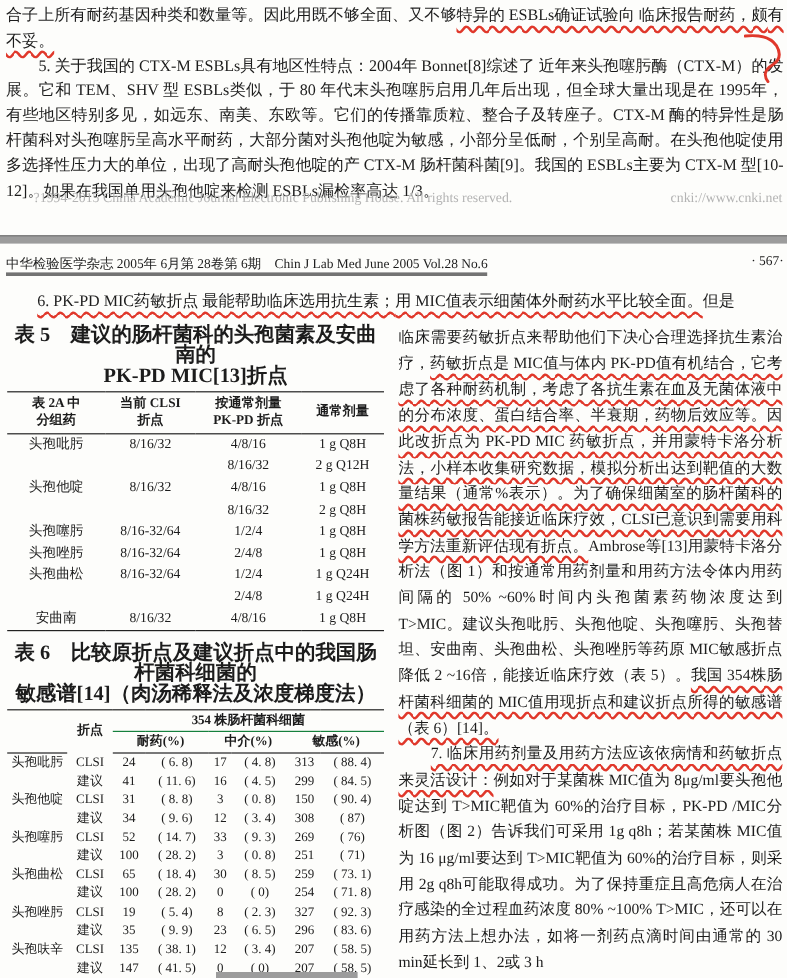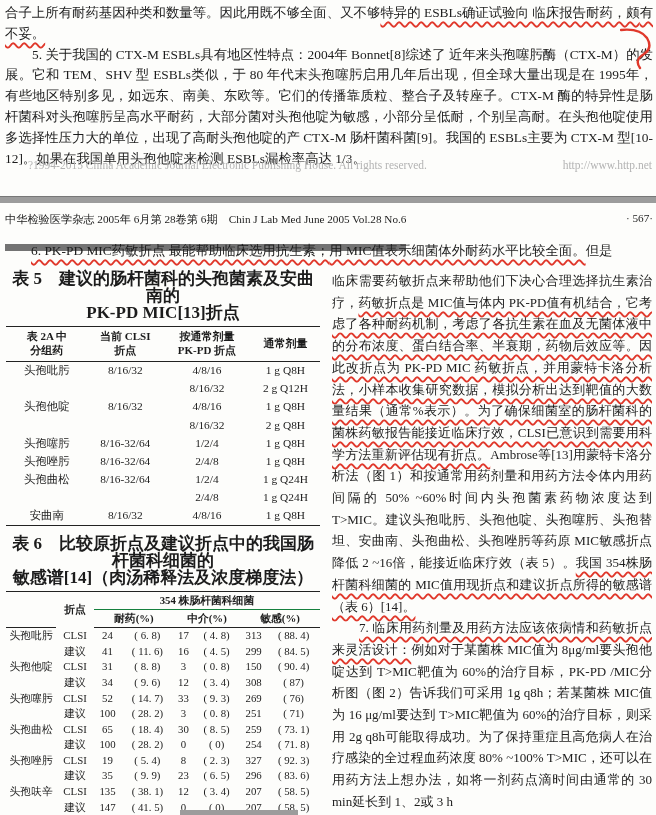--- a/index.html
+++ b/index.html
@@ -32,21 +32,21 @@
   }
   .graybar {
     position:absolute; left:0; top:196px; width:656px; height:7px;
     background:var(--bar,#9c9c9c); border-top:1px solid #777;
   }
   .pageheader {
     position:absolute; left:5px; top:212px; width:648px;
     display:flex; justify-content:space-between; align-items:flex-start;
     font-size:11.2px;
   }
-  .pageheader .jline { border-bottom:7px solid #737373; padding-bottom:17px; }
+  .pageheader .jline { border-bottom:3px solid #737373; padding-bottom:0; }
   .section6 {
     position:absolute; left:5px; top:242px; width:648px;
     font-size:13.4px; text-indent:26px; text-align:justify;
   }
   .leftcol { position:absolute; left:6px; top:270px; width:314px; }
   .rightcol {
     position:absolute; left:332px; top:270px; width:320px;
     font-size:13px; line-height:21.7px; text-align:justify;
   }
   .rightcol p { margin:0; }
@@ -88,21 +88,21 @@
   <p><span>合子上所有耐药基因种类和数量等。因此用既不够全面、又不够</span><span class="ru">特异的 ESBLs确证试验向 临床报告耐药，颇</span><span class="ru">有不妥。</span></p>
   <p class="para-indent">5. 关于我国的 CTX-M ESBLs具有地区性特点：2004年 Bonnet[8]综述了 近年来头孢噻肟酶（CTX-M）的发展。它和 TEM、SHV 型 ESBLs类似，于 80 年代末头孢噻肟启用几年后出现，但全球大量出现是在 1995年，有些地区特别多见，如远东、南美、东欧等。它们的传播靠质粒、整合子及转座子。CTX-M 酶的特异性是肠杆菌科对头孢噻肟呈高水平耐药，大部分菌对头孢他啶为敏感，小部分呈低耐，个别呈高耐。在头孢他啶使用多选择性压力大的单位，出现了高耐头孢他啶的产 CTX-M 肠杆菌科菌[9]。我国的 ESBLs主要为 CTX-M 型[10-12]。如果在我国单用头孢他啶来检测 ESBLs漏检率高达 1/3。</p>
 </div>
 
 <svg class="red-curl" viewBox="0 0 36 48">
   <path d="M1 8 Q 20 6 27 16 Q 33 26 24 32 Q 14 38 20 46" fill="none" stroke="#e0382b" stroke-width="2.4" stroke-linecap="round"></path>
 </svg>
 
 <div class="watermark">
   <span>?1994-2015 China Academic Journal Electronic Publishing House. All rights reserved.</span>
-  <span>http://www.http.net</span>
+  <span>cnki://www.cnki.net</span>
 </div>
 
 <div class="graybar"></div>
 
 <div class="pageheader">
   <span class="jline">中华检验医学杂志 2005年 6月第 28卷第 6期　Chin J Lab Med June 2005 Vol.28 No.6</span>
   <span>· 567·</span>
 </div>
 
 <div class="section6"><span class="ru">6. PK-PD MIC药敏折点 最能帮助临床选用抗生素；</span><span class="ru">用 MIC值表示细菌体外耐药水平比较全面。</span><span>但是</span></div>

